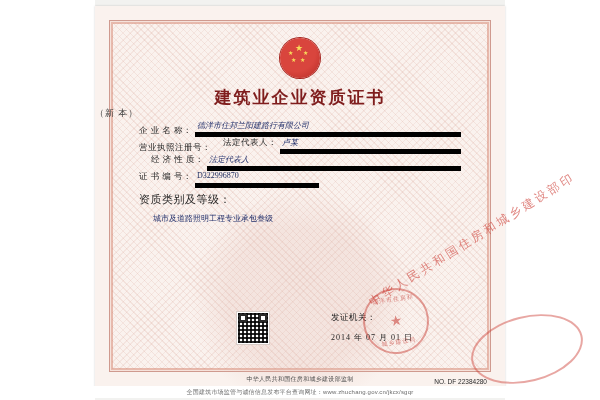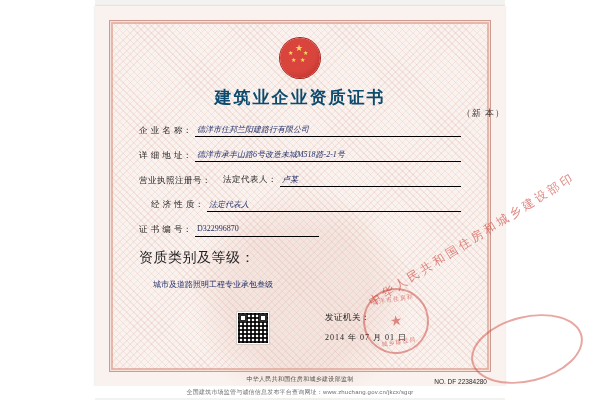--- a/index.html
+++ b/index.html
@@ -100,44 +100,44 @@
   .cert-title {
     position: absolute;
     top: 80px;
     left: 0;
     right: 0;
     text-align: center;
     font-family: Liberation Mono, monospace;
     font-size: 17px;
     font-weight: bold;
     letter-spacing: 2px;
-    color: #0c4a6e;
+    color: #7f1d1d;
   }
   .cert-subtitle {
     position: absolute;
     top: 101px;
     left: 0;
     right: 0;
-    text-align: right;
+    text-align: left;
     font-family: "Liberation Serif", serif;
     font-size: 9px;
     color: #3a3a3a;
     letter-spacing: 1px;
   }
   
   .fields {
     position: absolute;
     left: 44px;
     top: 118px;
     width: 322px;
   }
   .row {
     display: flex;
     align-items: flex-end;
-    margin-bottom: 12px;
+    margin-bottom: 4px;
     height: 13px;
   }
   .row.two > .cell {
     display: flex;
     align-items: flex-start;
   }
   .cell { display: flex; align-items: flex-end; }
   .cell.grow { flex: 1 1 auto; }
   .lbl {
     font-family: "Liberation Serif", serif;
@@ -145,54 +145,54 @@
     color: #1f1f1f;
     white-space: nowrap;
     letter-spacing: 0.5px;
   }
   .val {
     flex: 1 1 auto;
     margin-left: 3px;
     font-family: "Liberation Serif", serif;
     font-size: 8px;
     color: #1b2a5e;
-    border-bottom: 1px solid #000000;
+    border-bottom: 5px solid #000000;
     min-height: 11px;
     padding: 0 2px 1px 2px;
     white-space: nowrap;
     overflow: hidden;
   }
   .val.handwrite {
     font-family: "Liberation Serif", serif;
     color: #23306b;
     font-style: italic;
   }
   .val.w-mid { flex: 0 0 120px; }
   .gap { width: 12px; flex: 0 0 12px; }
   
   .scope-label {
     margin-top: 3px;
     font-family: "Liberation Serif", serif;
-    font-size: 14px;
+    font-size: 11px;
     color: #1f1f1f;
     letter-spacing: 0.5px;
   }
   .scope-body {
-    margin-top: 11px;
+    margin-top: 5px;
     font-family: "Liberation Serif", serif;
     font-size: 8px;
     color: #23306b;
     line-height: 13px;
     min-height: 52px;
     padding-left: 14px;
   }
   
   .issuer {
     position: absolute;
-    left: 230px;
+    left: 236px;
     top: 306px;
     width: 140px;
   }
   .issuer .line1 {
     font-family: "Liberation Serif", serif;
     font-size: 8.5px;
     color: #1f1f1f;
     letter-spacing: 0.5px;
   }
   .issuer .line2 {
@@ -356,24 +356,20 @@
     <div class="cert-title">建筑业企业资质证书</div>
     <div class="cert-subtitle">（新 本）</div>
 
     <div class="fields">
 
       <div class="row">
         <span class="lbl">企 业 名 称：</span>
         <span class="val handwrite">德洋市住邦兰阳建路行有限公司</span>
       </div>
 
-      <div class="row">
-        <span class="lbl">详 细 地 址：</span>
-        <span class="val handwrite">德洋市承丰山路6号改造未城M518路-2-1号</span>
-      </div>
 
       <div class="row two">
         <span class="cell">
           <span class="lbl">营业执照注册号：</span>
         </span>
         <span class="gap"></span>
         <span class="cell grow">
           <span class="lbl">法定代表人：</span>
           <span class="val handwrite">卢某</span>
         </span>

